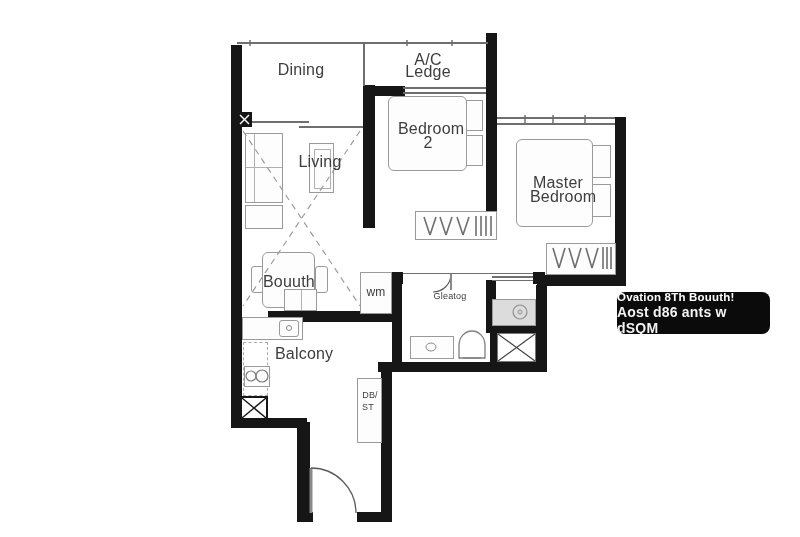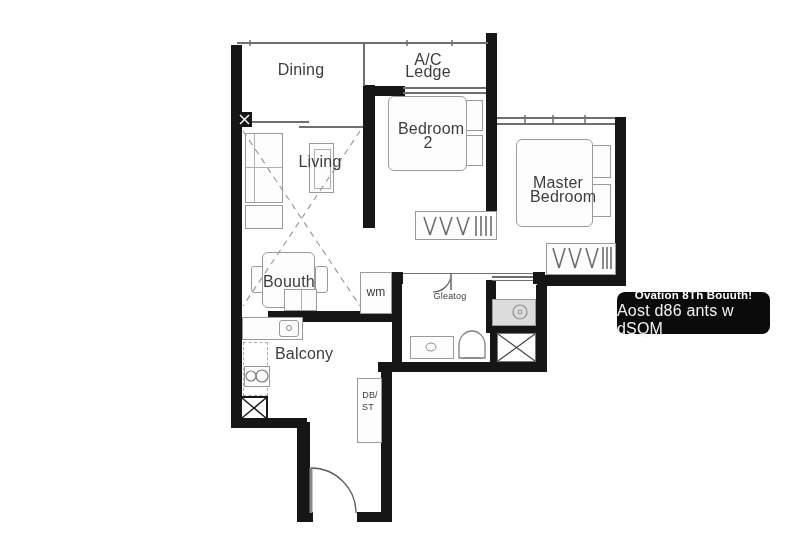--- a/index.html
+++ b/index.html
@@ -15,25 +15,25 @@
   .lbl{
     position:absolute;color:#3d3d3d;font-size:16px;line-height:12px;
     text-align:center;letter-spacing:.2px;
     filter:blur(.2px);
   }
   .lbl.small{font-size:12px;line-height:9px;}
   .lbl.mid{font-size:9px;line-height:11px;}
   .badge{
     position:absolute;left:617px;top:292px;width:153px;height:42px;
     background:#0b0b0b;border-radius:8px;
-    display:flex;flex-direction:column;align-items:center;justify-content:center;
+    display:flex;flex-direction:column;align-items:flex-start;justify-content:center;
     gap:1px;
   }
   .badge .l1{color:#ffffff;font-size:11.5px;font-weight:800;letter-spacing:.2px;filter:blur(.3px);}
-  .badge .l2{color:#f2f2f2;font-size:16px;font-weight:400;letter-spacing:.2px;filter:blur(.35px);}
+  .badge .l2{color:#f2f2f2;font-size:14px;font-weight:700;letter-spacing:.2px;filter:blur(.35px);}
   .xsym{
     position:absolute;box-sizing:border-box;
   }
   svg.overlay{position:absolute;left:0;top:0;pointer-events:none;}
 </style>
 </head>
 <body>
 
 <div class="wall" style="left:231px;top:45px;width:11px;height:383px;"></div>
 <div class="wall" style="left:486px;top:33px;width:11px;height:195px;"></div>

